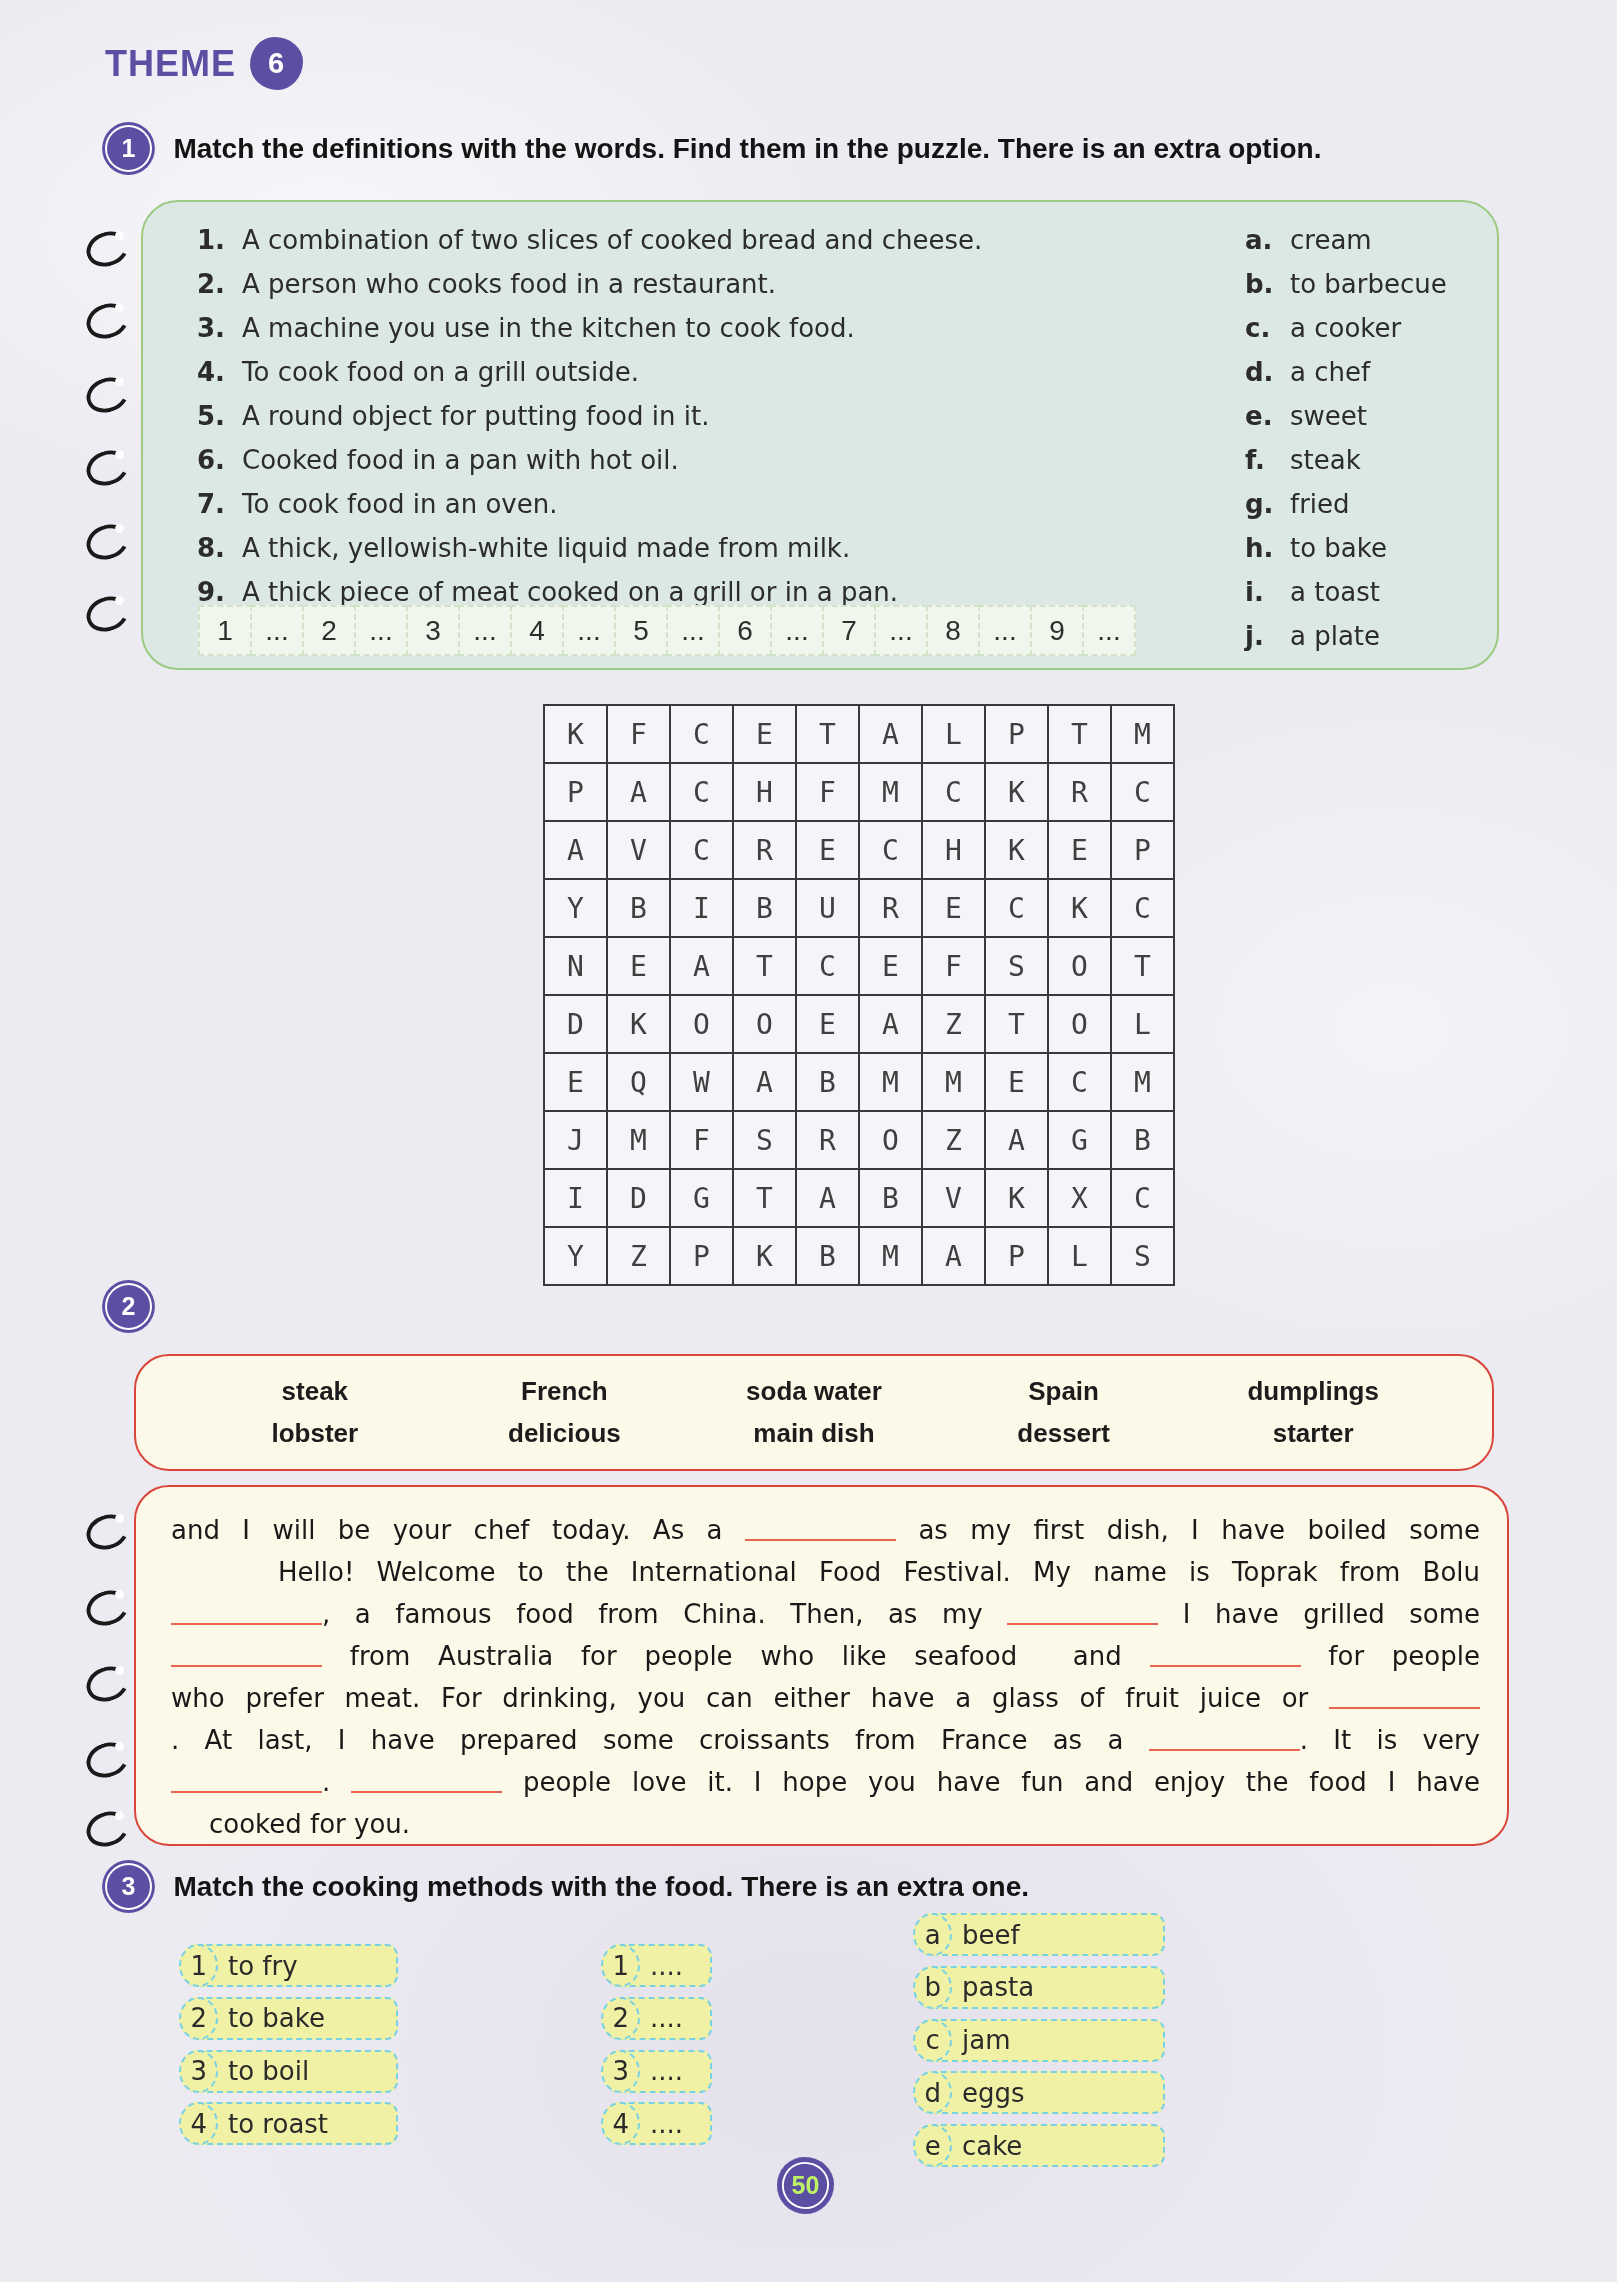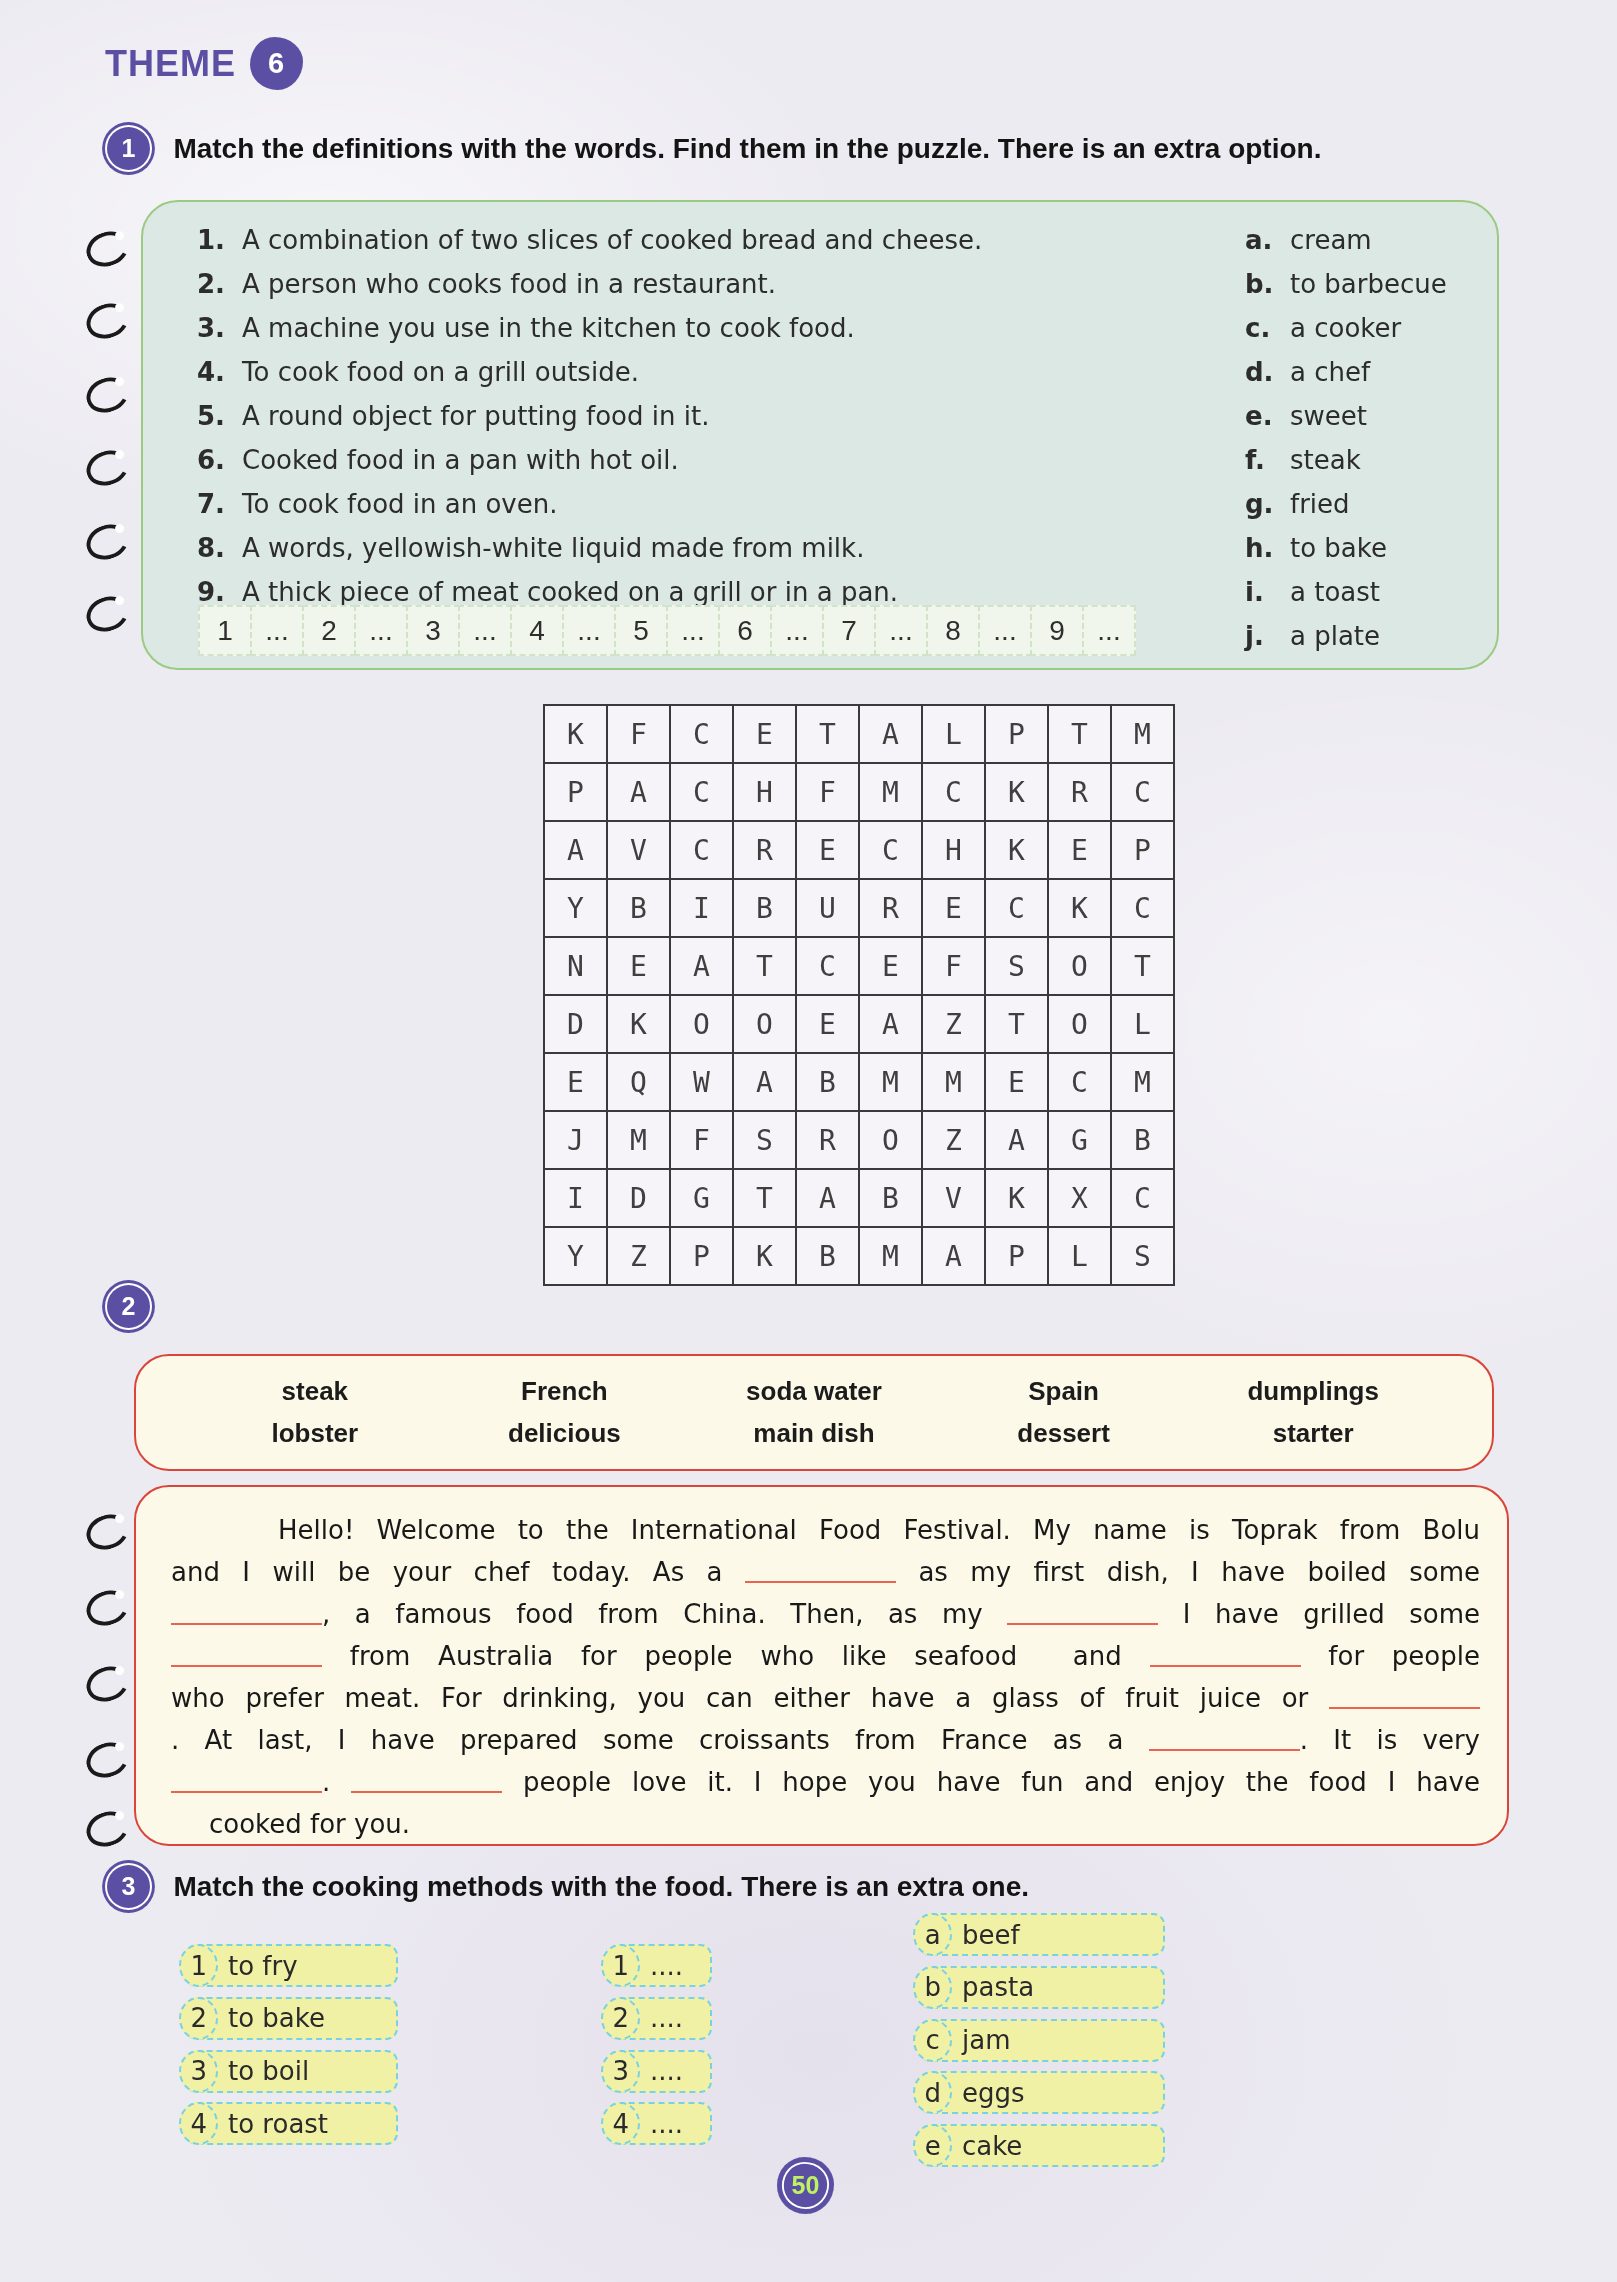--- a/index.html
+++ b/index.html
@@ -135,21 +135,21 @@
           <span class="def-text">Cooked food in a pan with hot oil.</span>
         </div>
 
         <div class="def-row">
           <span class="def-num">7.</span>
           <span class="def-text">To cook food in an oven.</span>
         </div>
 
         <div class="def-row">
           <span class="def-num">8.</span>
-          <span class="def-text">A words, yellowish-white liquid made from milk.</span>
+          <span class="def-text">A thick, yellowish-white liquid made from milk.</span>
         </div>
 
         <div class="def-row">
           <span class="def-num">9.</span>
           <span class="def-text">A thick piece of meat cooked on a grill or in a pan.</span>
         </div>
       </div>
     <div class="opts">
 
         <div class="opt-row">
@@ -397,22 +397,22 @@
     </div>
 
   <span class="ring" style="top:1515px;"></span>
   <span class="ring" style="top:1591px;"></span>
   <span class="ring" style="top:1667px;"></span>
   <span class="ring" style="top:1743px;"></span>
   <span class="ring" style="top:1812px;"></span>
 
   <div class="text-box">
     <div>
+        <div class="pline">and I will be your chef today. As a <span class="blank"></span> as my first dish, I have boiled some</div>
         <div class="pline indent">Hello! Welcome to the International Food Festival. My name is Toprak from Bolu</div>
-        <div class="pline">and I will be your chef today. As a <span class="blank"></span> as my first dish, I have boiled some</div>
         <div class="pline"><span class="blank"></span>, a famous food from China. Then, as my <span class="blank"></span> I have grilled some</div>
         <div class="pline"><span class="blank"></span> from Australia for people who like seafood  and <span class="blank"></span> for people</div>
         <div class="pline">who prefer meat. For drinking, you can either have a glass of fruit juice or <span class="blank"></span></div>
         <div class="pline">. At last, I have prepared some croissants from France as a <span class="blank"></span>. It is very</div>
         <div class="pline"><span class="blank"></span>. <span class="blank"></span> people love it. I hope you have fun and enjoy the food I have</div>
         <div class="pline left">cooked for you.</div>
       </div>
   </div>
 
   <div class="ex-header" id="ex3-header">

